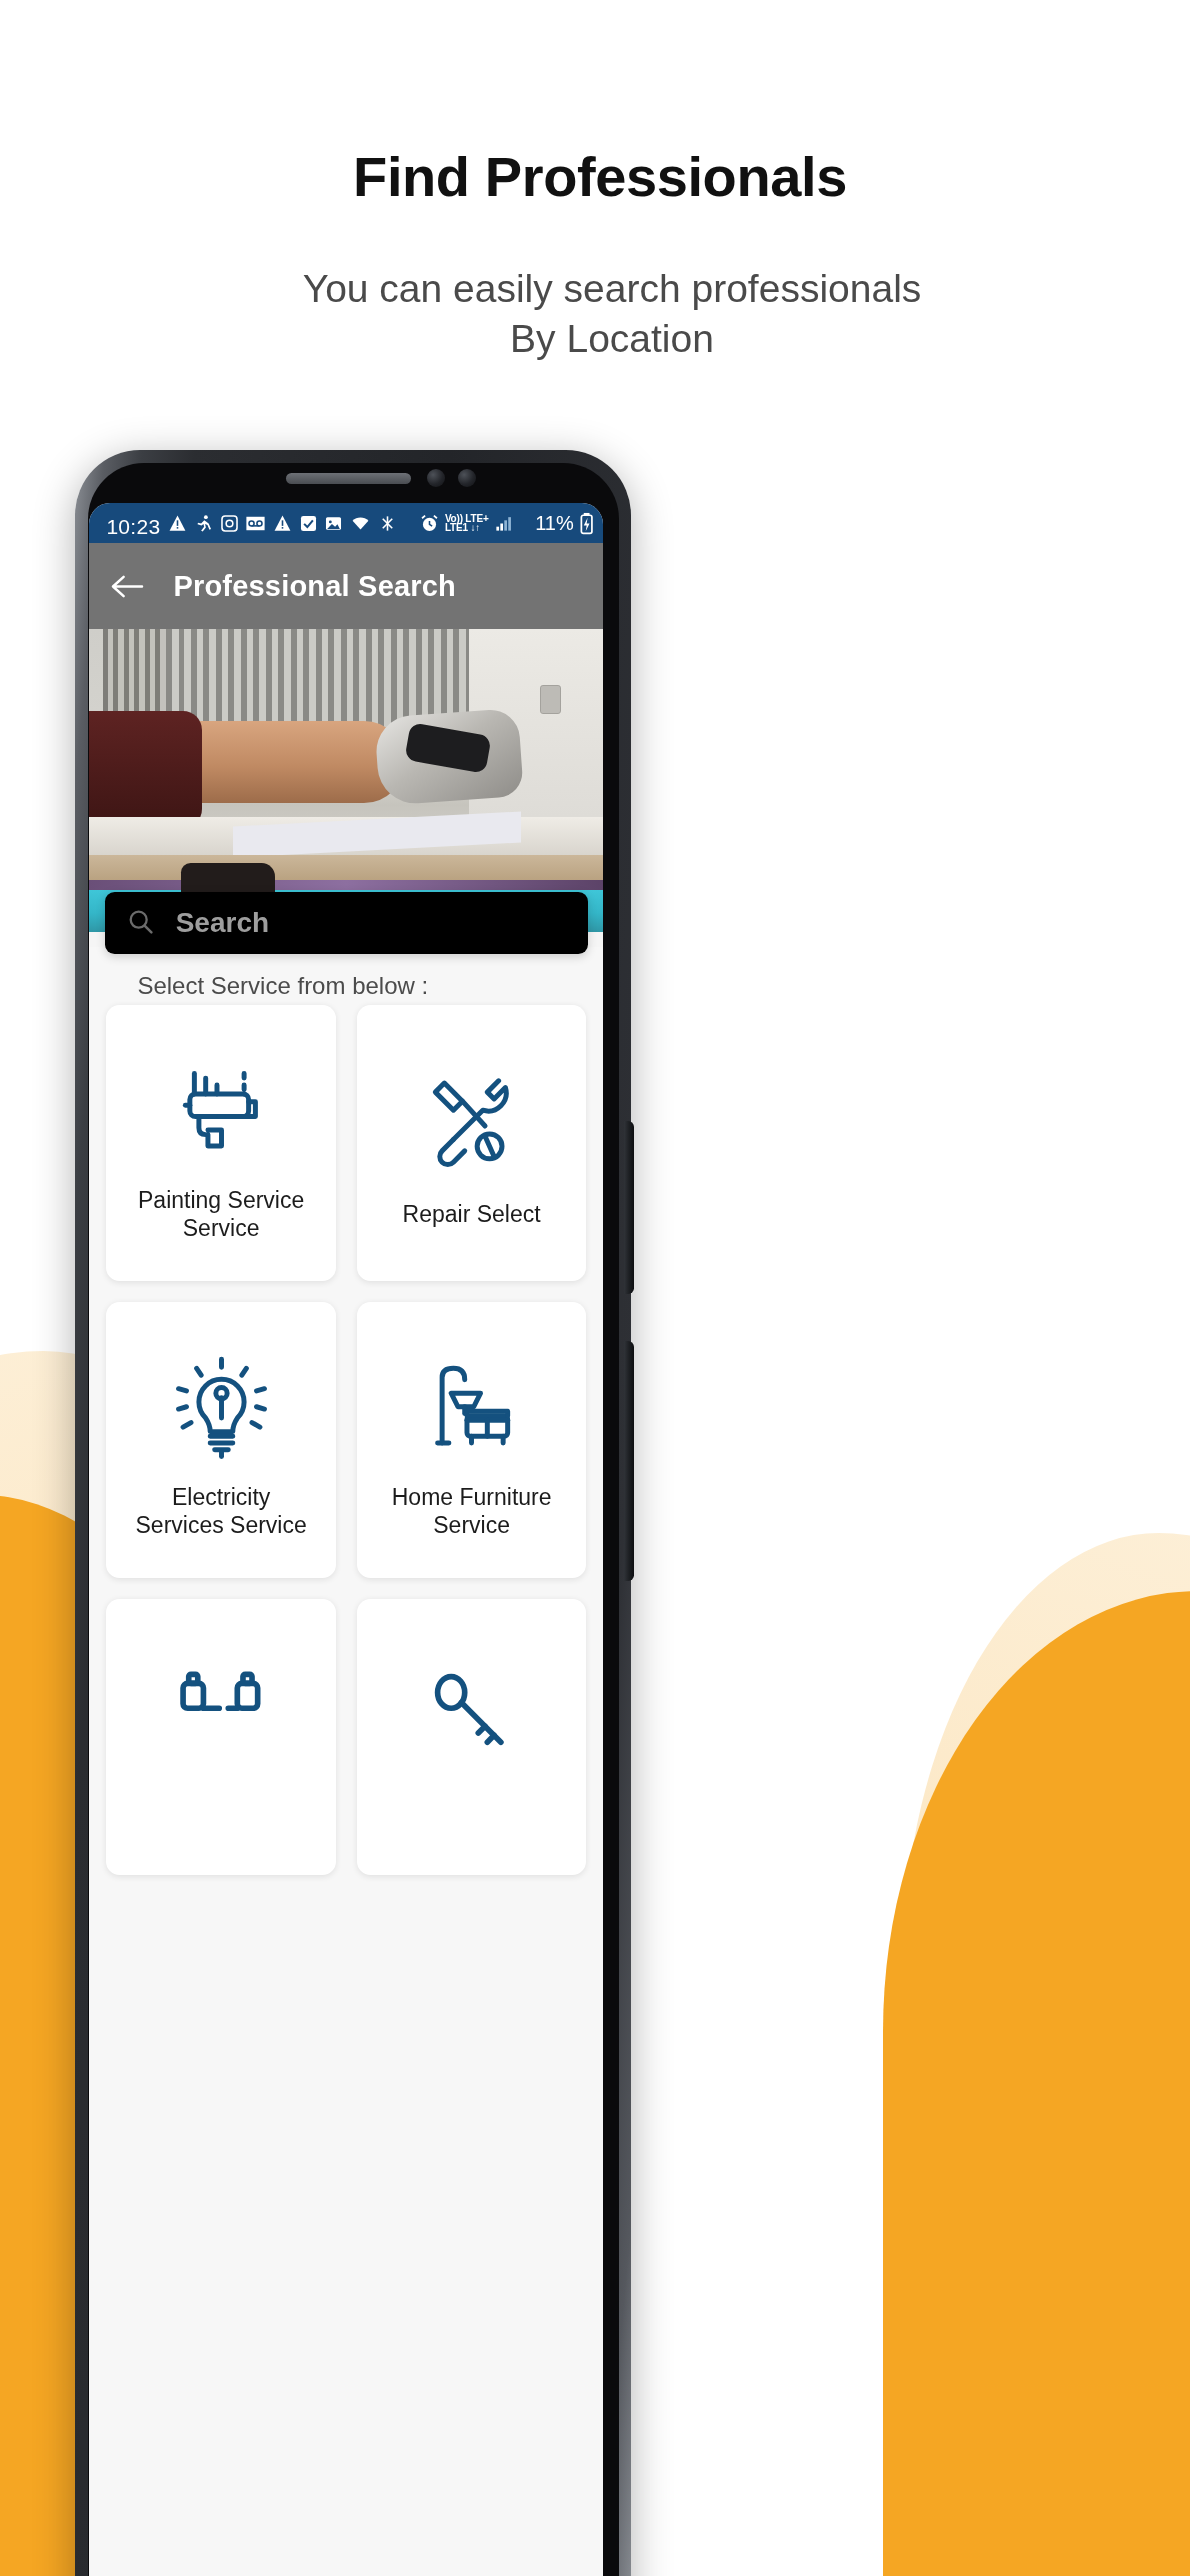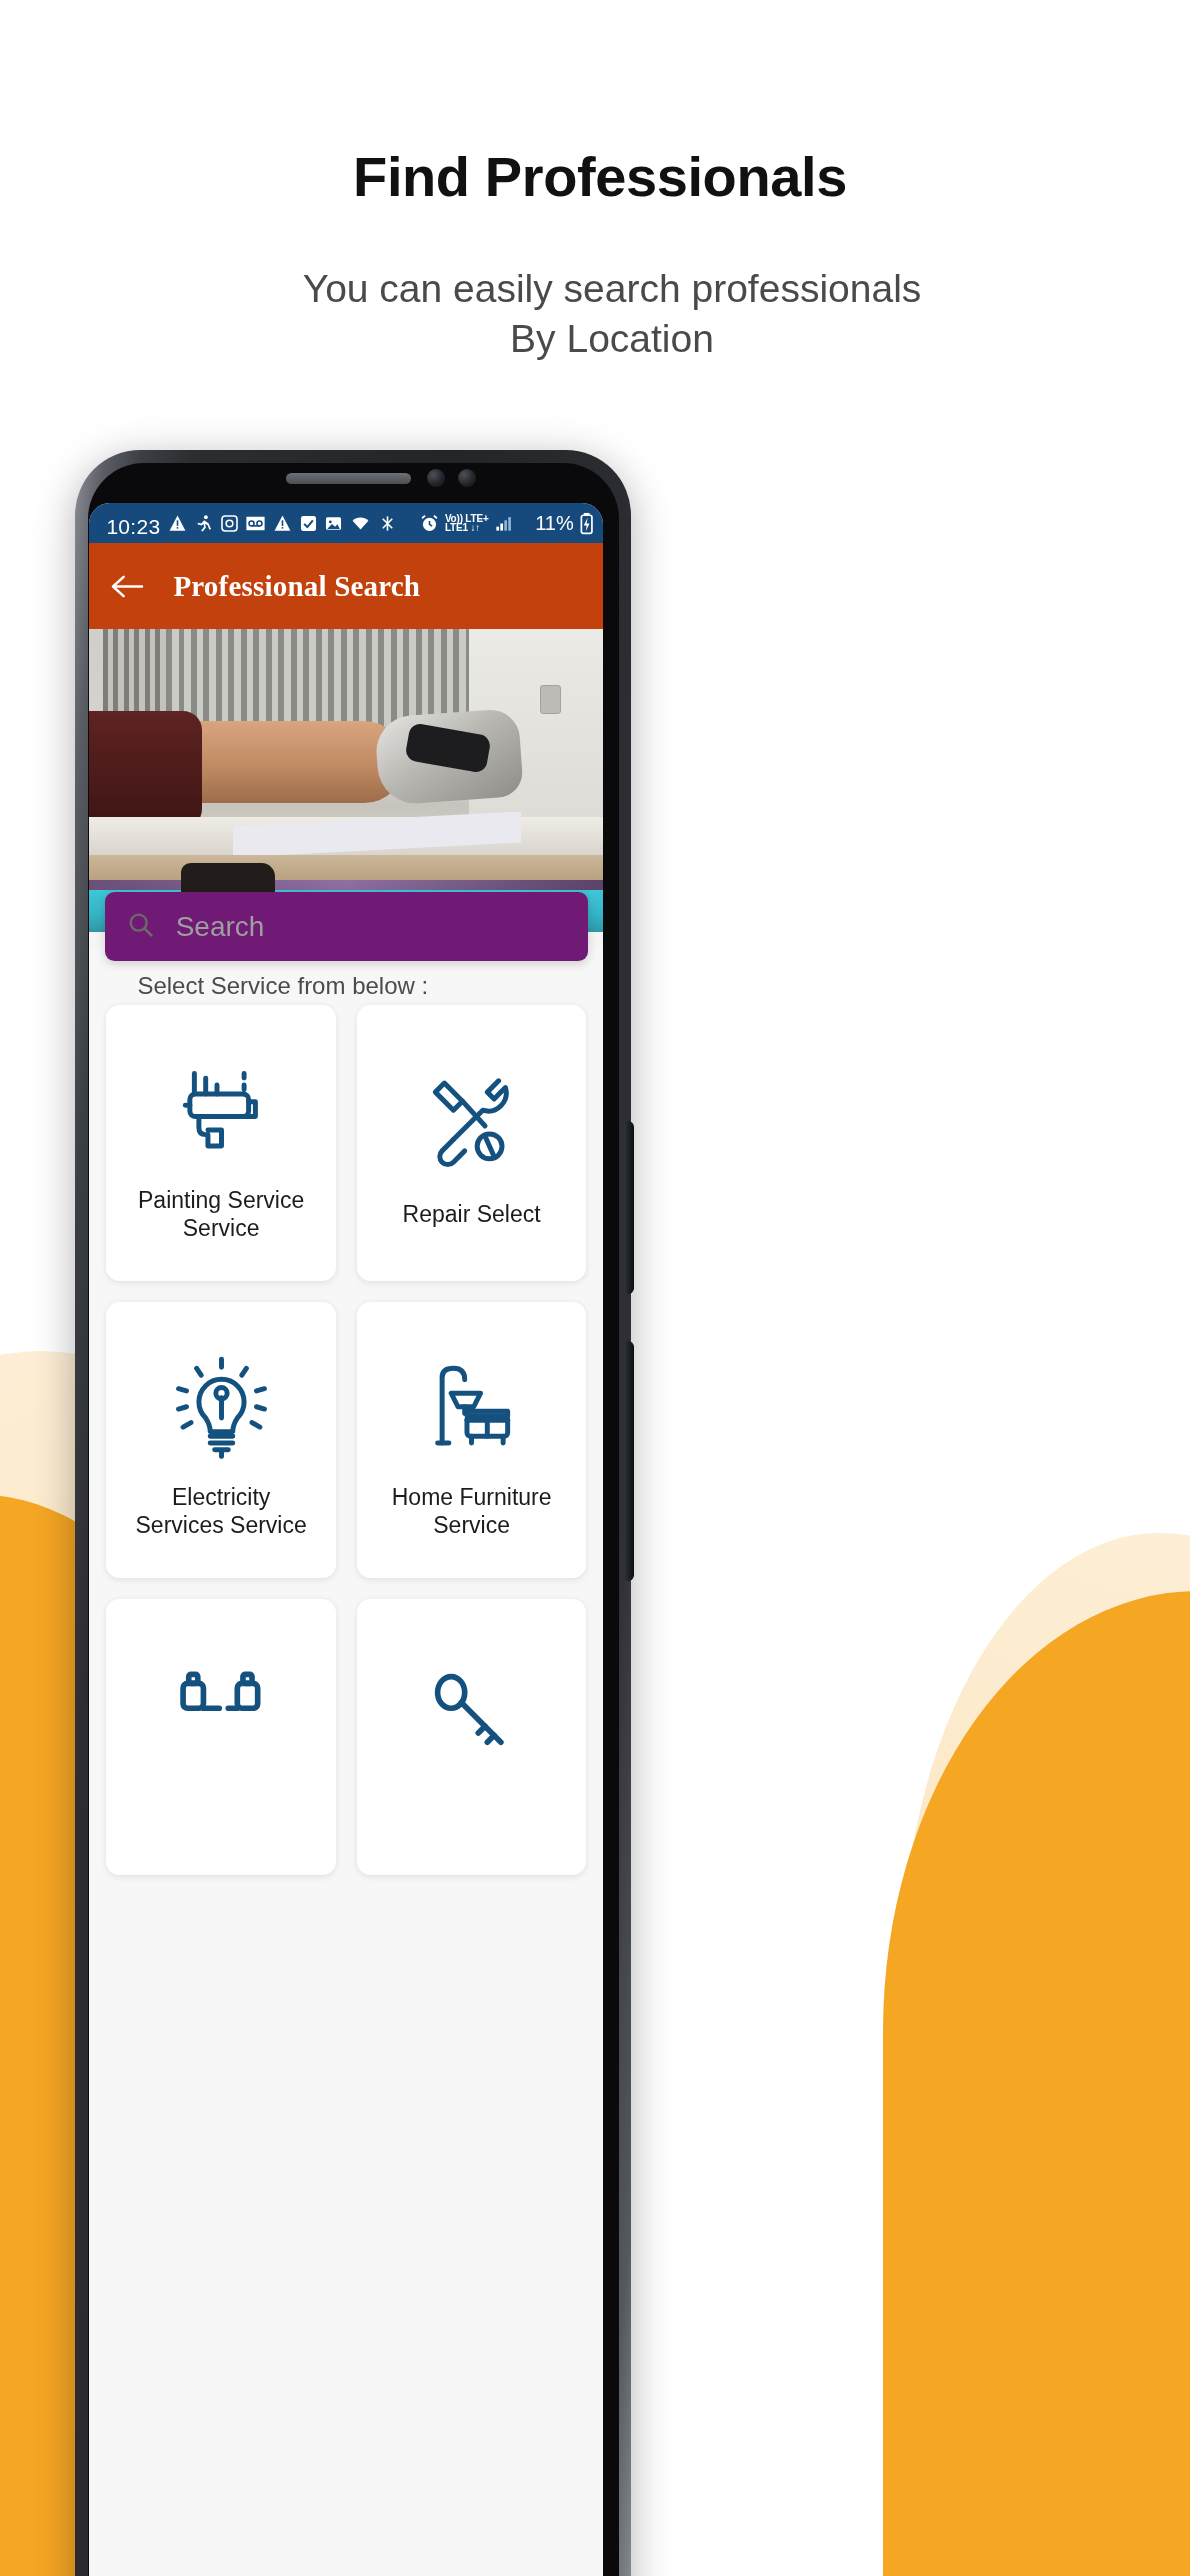--- a/index.html
+++ b/index.html
@@ -184,26 +184,25 @@
     font-size: 10px;
     font-weight: 700;
     letter-spacing: -0.2px;
   }
   .sb-batt { font-size: 20px; font-weight: 500; margin-left: 16px; }
 
   
   .app-bar {
     position: relative;
     height: 86px;
-    background: #c2410c;
+    background: #737373;
     display: flex;
     align-items: center;
     padding: 0 19px;
     gap: 27px;
-    font-family: Liberation Serif, serif;
   }
   .back-arrow {
     width: 38px;
     height: 38px;
     display: flex;
     align-items: center;
     justify-content: center;
     cursor: pointer;
   }
   .app-bar-title {
@@ -326,28 +325,29 @@
 
   
   .search-wrap {
     position: absolute;
     left: 15.3px;
     top: 389px;
     width: 483px;
     z-index: 5;
   }
   .search-field {
-    height: 69px;
-    background: #701a75;
+    height: 62px;
+    background: #000000;
     border-radius: 9.6px;
     display: flex;
     align-items: center;
     padding: 0 21px;
     gap: 21px;
     box-shadow: 0 2.9px 9.6px rgba(0,0,0,0.17);
+    font-weight: bold;
   }
   .search-placeholder {
     font-size: 28px;
     color: #9e9e9e;
   }
 
   
   .content-band {
     position: absolute;
     left: 0;

